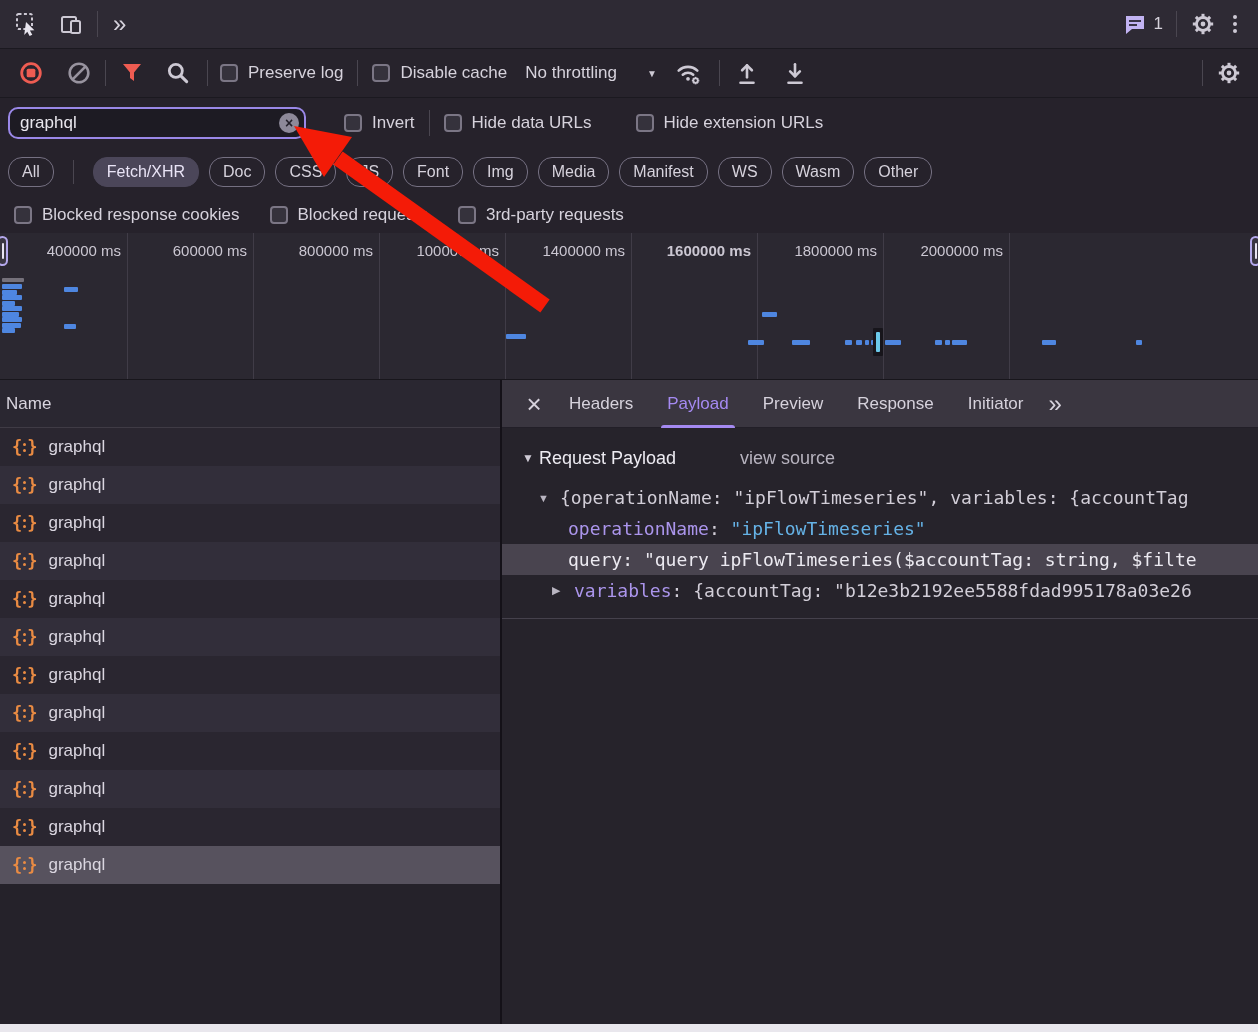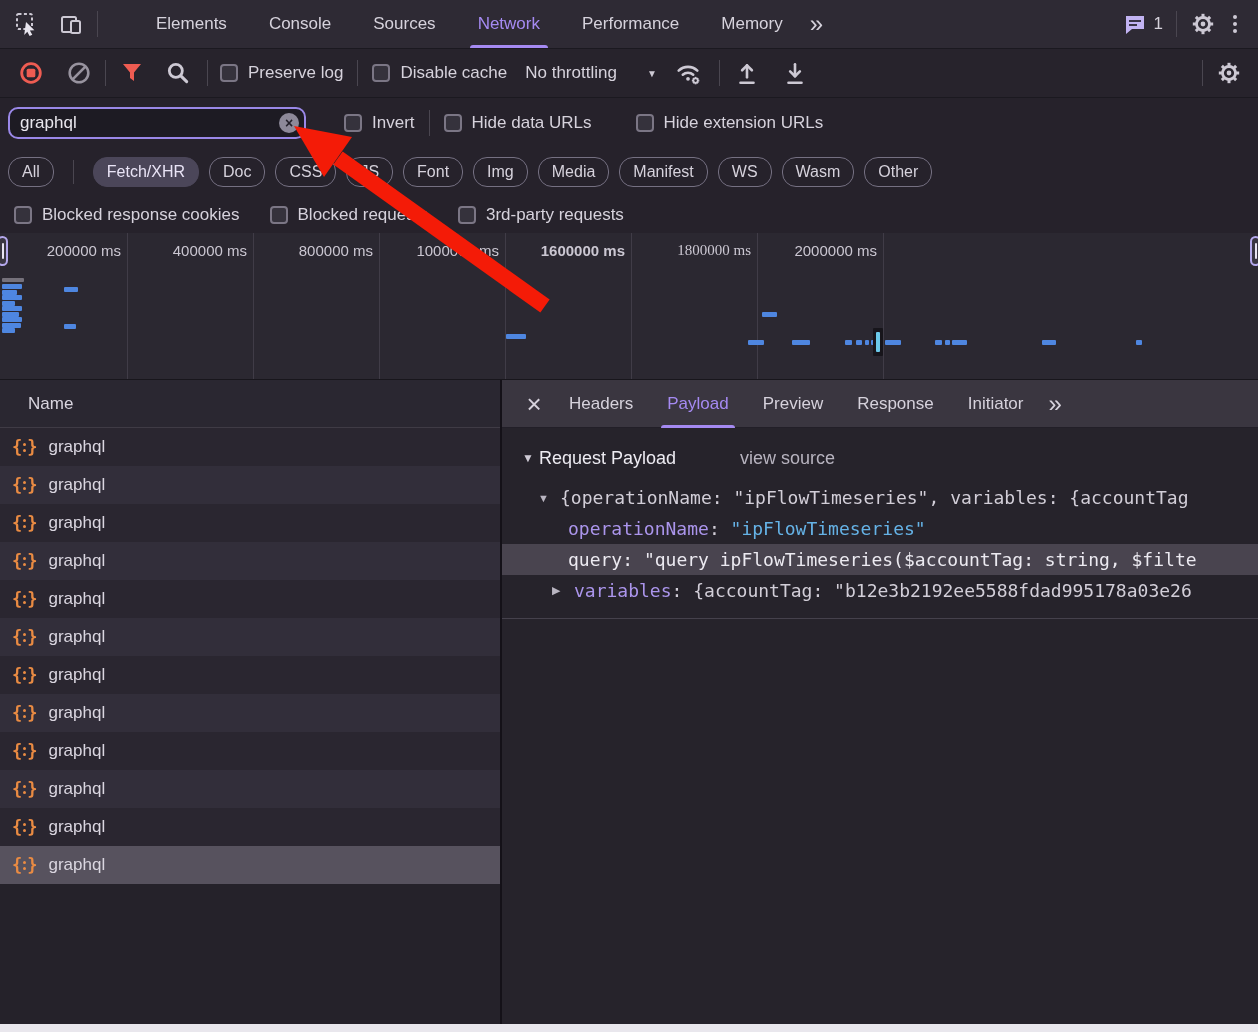--- a/index.html
+++ b/index.html
@@ -56,21 +56,21 @@
   .tsec{flex:none;height:100%;border-right:1px solid #403c47;font-size:15px;color:#cbc7d2;text-align:right;padding:9px 6px 0 0}
   .bars{position:absolute;inset:0}
   .bar{position:absolute;border-radius:1px}
   .grip{position:absolute;top:3px;width:11px;height:30px;border:2px solid #b4a8ec;border-radius:6px;background:#3a3642}
   .grip::after{content:"";position:absolute;left:50%;top:5px;bottom:5px;width:2px;margin-left:-1px;background:#e8e4f2;border-radius:1px}
   .grip.l{left:-3px}.grip.r{right:-3px}
 
   
   .main{display:flex;height:644px}
   .names{width:500px;flex:none;background:#25222a;display:flex;flex-direction:column;overflow:hidden}
-  .names-header{height:48px;flex:none;display:flex;align-items:center;padding-left:28px;font-size:17px;color:#d9d5df;border-bottom:1px solid #3f3b45;background:#2a2731;cursor:pointer}
+  .names-header{height:48px;flex:none;display:flex;align-items:center;padding-left:6px;font-size:17px;color:#d9d5df;border-bottom:1px solid #3f3b45;background:#2a2731;cursor:pointer}
   .req-row{height:38px;flex:none;display:flex;align-items:center;padding-left:12px;font-size:17px;color:#dad6e0;gap:11px;cursor:pointer}
   .req-row.odd{background:#2a2630}
   .req-row.even{background:#322e3a}
   .req-row.sel{background:#57525e}
   .req-icon{display:inline-flex;align-items:center;color:var(--orange_icon);font-family:"DejaVu Sans Mono",monospace;font-size:17px;font-weight:bold;line-height:1}
   .idots{display:inline-flex;flex-direction:column;gap:3px;margin:0 1px}
   .idots span{width:3px;height:3px;border-radius:50%;background:var(--orange_icon)}
 
   
   .detail{flex:1;background:#26232b;border-left:2px solid #141118;display:flex;flex-direction:column;overflow:hidden}
@@ -115,28 +115,20 @@
         <path d="M12 11l8.4 8.2-4.5.3 2.4 4.2-2.7 1.4-2.3-4.3-3.1 3.2z" fill="#e8e5ee"></path>
       </svg>
     </div>
     <div class="icon-btn" style="margin-left:10px">
       <svg class="ic" width="26" height="26" viewBox="0 0 26 26">
         <rect x="4" y="6" width="14" height="15" rx="1.5" fill="none" stroke="#cdc9d4" stroke-width="2"></rect>
         <rect x="13" y="10" width="9" height="12" rx="1.5" fill="#2e2a34" stroke="#cdc9d4" stroke-width="2"></rect>
       </svg>
     </div>
     <div class="vdiv"></div>
-    <div class="tabstrip">
-        <div class="ptab">Elements</div>
-        <div class="ptab">Console</div>
-        <div class="ptab">Sources</div>
-        <div class="ptab sel">Network</div>
-        <div class="ptab">Performance</div>
-        <div class="ptab">Memory</div>
-      </div>
     <div class="more-tabs">»</div>
     <div class="tb-right">
       <div class="icon-btn">
         <svg class="ic" width="24" height="24" viewBox="0 0 24 24">
           <path d="M3 4h18v13H9l-6 5z" fill="#c2b3f2"></path>
           <rect x="6" y="8" width="12" height="2" fill="#3a3346"></rect>
           <rect x="6" y="12" width="8" height="2" fill="#3a3346"></rect>
         </svg>
       </div>
       <span class="msg-count">1</span>
@@ -308,26 +300,27 @@
       <span class="cb-label">Blocked requests</span>
     </div>
     <div class="cb-group">
       <div class="cb"></div>
       <span class="cb-label">3rd-party requests</span>
     </div>
   </div>
 
   <div class="timeline">
     <div class="ruler">
-        <div class="tsec" style="width: 126px;"><span>200000 ms</span></div>
         <div class="tsec" style="width: 126px;"><span>400000 ms</span></div>
+        <div class="tsec" style="width: 126px;"><span>600000 ms</span></div>
         <div class="tsec" style="width: 126px;"><span>800000 ms</span></div>
         <div class="tsec" style="width: 126px;"><span>1000000 ms</span></div>
+        <div class="tsec" style="width: 126px;"><span>1400000 ms</span></div>
         <div class="tsec" style="width: 126px; font-weight: bold;"><span>1600000 ms</span></div>
-        <div class="tsec" style="width: 126px; font-family: Liberation Serif, serif;"><span>1800000 ms</span></div>
+        <div class="tsec" style="width: 126px;"><span>1800000 ms</span></div>
         <div class="tsec" style="width: 126px;"><span>2000000 ms</span></div>
       </div>
     <div class="bars">
         <div class="bar" style="left: 2px; top: 45px; width: 22px; height: 4px; background: rgb(117, 113, 123);"></div>
         <div class="bar" style="left: 2px; top: 51px; width: 20px; height: 5px; background: rgb(78, 134, 224);"></div>
         <div class="bar" style="left: 2px; top: 57px; width: 15px; height: 5px; background: rgb(78, 134, 224);"></div>
         <div class="bar" style="left: 2px; top: 62px; width: 20px; height: 5px; background: rgb(78, 134, 224);"></div>
         <div class="bar" style="left: 2px; top: 68px; width: 13px; height: 5px; background: rgb(78, 134, 224);"></div>
         <div class="bar" style="left: 2px; top: 73px; width: 20px; height: 5px; background: rgb(78, 134, 224);"></div>
         <div class="bar" style="left: 2px; top: 79px; width: 17px; height: 5px; background: rgb(78, 134, 224);"></div>

